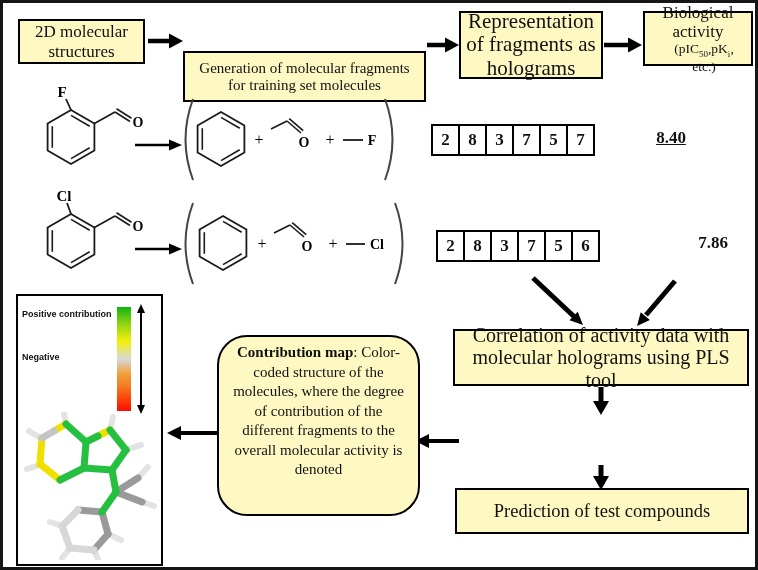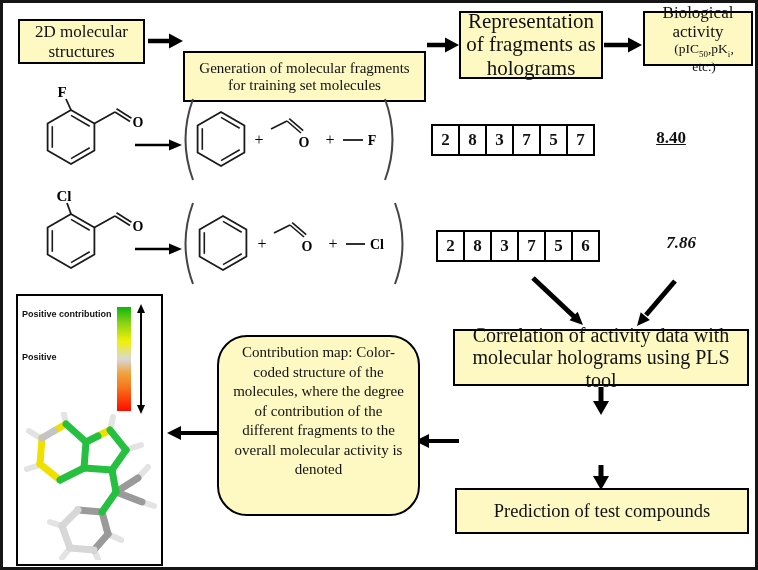--- a/index.html
+++ b/index.html
@@ -43,21 +43,21 @@
   .cmap-label{
     position:absolute;left:4px;width:92px;text-align:left;
     font-family:"Liberation Sans","DejaVu Sans",sans-serif;
     font-weight:bold;font-size:9px;color:#111;
   }
   #cmap-bar{
     position:absolute;left:99px;top:11px;width:14px;height:104px;
     background:linear-gradient(180deg,#0fb50f 0%,#8fd414 16%,#f2f007 33%,
                #d8d8d8 50%,#f0a23c 64%,#f57b20 76%,#fc3a05 90%,#fc0d00 100%);
   }
-  .bold-lead{font-weight:normal;}
+  .bold-lead{font-weight:bold;}
 </style>
 </head>
 <body>
 
 <div id="figure">
 
   <div class="box" id="box-2d">
     <span>2D molecular structures</span>
   </div>
 
@@ -173,21 +173,21 @@
   </svg>
 
   <div class="holo" style="left:433px;top:227px;">
     <div class="cell">2</div>
     <div class="cell">8</div>
     <div class="cell">3</div>
     <div class="cell">7</div>
     <div class="cell">5</div>
     <div class="cell">6</div>
   </div>
-  <div class="activity" style="left:650px;top:230px;font-style:italic;">7.86</div>
+  <div class="activity" style="left:682px;top:230px;">7.86</div>
 
   <svg style="position:absolute;left:500px;top:265px;" width="200" height="60">
     <line x1="30" y1="10" x2="71" y2="48.5" stroke="#000" stroke-width="5"></line>
     <polygon points="80,57 66.5,52.3 74.7,43.7" fill="#000"></polygon>
     <line x1="172" y1="13" x2="143" y2="47" stroke="#000" stroke-width="5"></line>
     <polygon points="134,58 137.7,44.3 146.9,51.9" fill="#000"></polygon>
   </svg>
 
   <div class="box" id="corr-box">
     <span>Correlation of activity data with molecular holograms using PLS tool</span>
@@ -217,21 +217,21 @@
     <span class="bold-lead">Contribution map</span><span>: Color-coded structure of the molecules, where the degree of contribution of the different fragments to the overall molecular activity is denoted</span>
   </div>
 
   <svg class="l-arrow" style="left:164px;top:420px;" width="52" height="20">
     <line x1="52" y1="10" x2="12" y2="10" stroke="#000" stroke-width="4"></line>
     <polygon points="0,10 14,3 14,17" fill="#000"></polygon>
   </svg>
 
   <div id="cmap-panel">
     <div class="cmap-label" style="top:13px;">Positive contribution</div>
-    <div class="cmap-label" style="top:56px;">Positive</div>
+    <div class="cmap-label" style="top:56px;">Negative</div>
     <div id="cmap-bar"></div>
     <svg style="position:absolute;left:116px;top:7px;" width="14" height="112">
       <line x1="7" y1="8" x2="7" y2="104" stroke="#000" stroke-width="2"></line>
       <polygon points="7,1 3,10 11,10" fill="#000"></polygon>
       <polygon points="7,111 3,102 11,102" fill="#000"></polygon>
     </svg>
 
     <svg style="position:absolute;left:6px;top:116px;" width="134" height="148" viewBox="0 0 134 148">
       <g stroke-linecap="round" fill="none">
 

